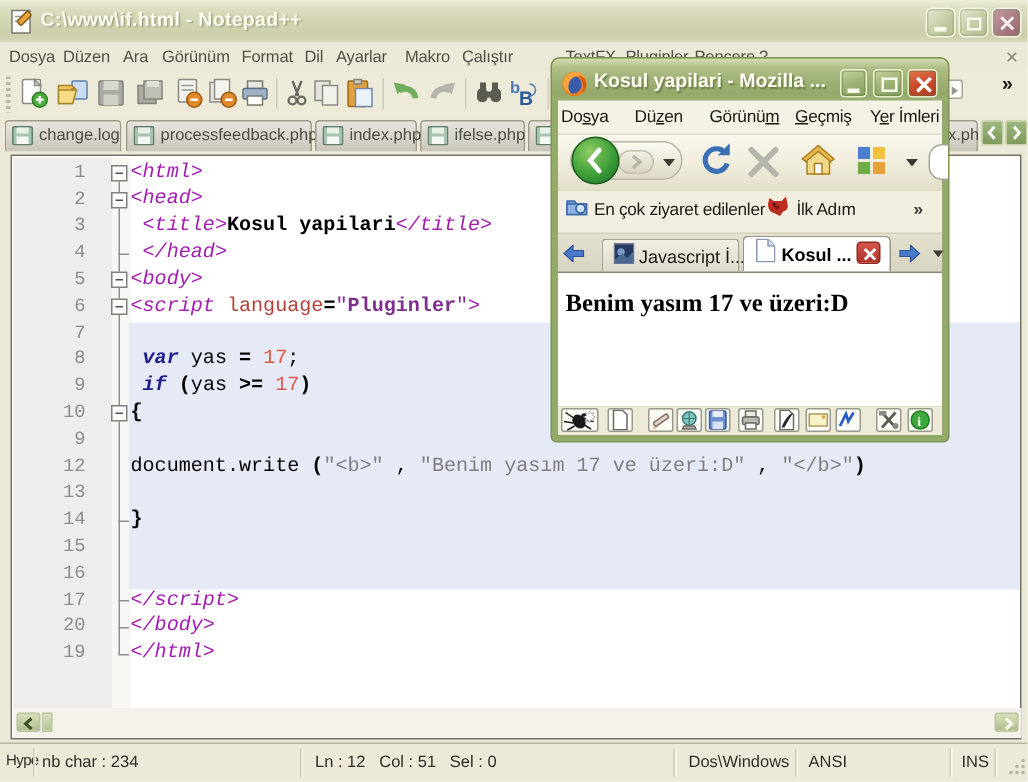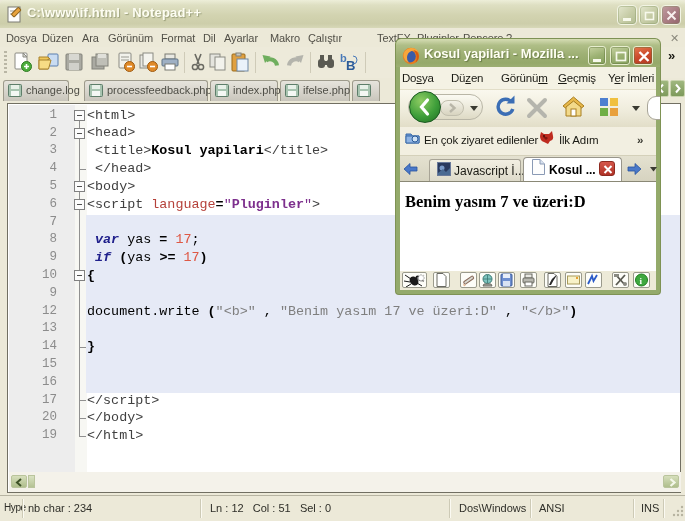--- a/index.html
+++ b/index.html
@@ -34,21 +34,21 @@
 
 #editor { position:absolute; left:7px; top:103px; width:674px; height:390px;
   border:1px solid #716F62; background:#FFFFFF; }
 #nummargin { position:absolute; left:1px; top:1px; width:66px; height:367px; background:#EDEDED; }
 #foldmargin { position:absolute; left:67px; top:1px; width:12px; height:367px; background:#F7F7F3; }
 #jsblock { position:absolute; left:78px; top:110.6px; width:594px; height:178px; background:#E6EAF6; }
 .cl { position:absolute; left:79px; height:17.8px; font-family:"Liberation Mono",monospace;
   font-size:13.4px; line-height:17.8px; white-space:pre; color:#000; }
 .num { position:absolute; left:2px; width:47px; height:17.8px; text-align:right;
   font-family:"Liberation Mono",monospace; font-size:12.5px; line-height:17.8px; color:#8C8C8C; }
-.tag { color:#404040; }
+.tag { color:#a21caf;font-style:italic; }
 .attr { color:#B5413A; }
 .pur { color:#7D2F8D; }
 .kw { color:#20208C; font-weight:bold; font-style:italic; }
 .numlit { color:#DE5845; }
 .str { color:#7F7F7F; }
 .op { font-weight:bold; }
 .fbox { position:absolute; width:11px; height:11px; border:1px solid #808080; background:#FCFCFC; }
 .fbox:after { content:""; position:absolute; left:2px; top:4px; width:5px; height:1px; background:#505050; }
 .fline { position:absolute; width:1px; background:#909090; }
 .ftick { position:absolute; height:1px; background:#909090; }
@@ -185,21 +185,21 @@
         <path d="M14 4 a4 4 0 0 1 0 8" fill="none" stroke="#4A7AB8"></path>
       </svg>
     <div class="tsep" style="left:365px"></div>
     <div class="abs" style="left:631px;top:6px;width:11px;height:13px;background:#FDFDF8;border:1px solid #A8A698;border-radius:2px"></div>
     <svg class="abs" style="left:633px;top:10px" width="7" height="7">
         <path d="M1.5 0.5 L5.5 3.5 L1.5 6.5 Z" fill="#98968A"></path>
       </svg>
     <span class="abs" style="left:668px;top:1px;font-weight:bold;font-size:13px;color:#1A1A14">»</span>
   </div>
   <div id="npp-tabbar">
-    <div class="ntab" style="left:3px;width:66px">
+    <div class="ntab" style="left:3px;width:78px">
         <svg class="flop" viewBox="0 0 14 13">
           <rect x="0.5" y="0.5" width="13" height="12" rx="1" fill="#A8C4B0" stroke="#5E7E6A"></rect>
           <rect x="3" y="1" width="8" height="4" fill="#E8F0E8"></rect>
           <rect x="3" y="7" width="8" height="5" fill="#F4F8F4"></rect>
         </svg>
         <span class="lbl">change.log</span>
       </div>
     <div class="ntab" style="left:84px;width:124px">
         <svg class="flop" viewBox="0 0 14 13">
           <rect x="0.5" y="0.5" width="13" height="12" rx="1" fill="#A8C4B0" stroke="#5E7E6A"></rect>
@@ -432,21 +432,21 @@
           </svg></div>
     </div>
     <svg class="abs" style="left:227px;top:7px" width="15" height="12">
         <path d="M8 0.5 L14 6 L8 11.5 L8 8 H1 V4 H8 Z" fill="#4A78C8" stroke="#2A54A0" stroke-width="0.8"></path>
       </svg>
     <svg class="abs" style="left:249px;top:10px" width="9" height="7">
         <path d="M1 1 L4.5 5.5 L8 1 Z" fill="#3A3A32"></path>
       </svg>
   </div>
   <div id="ff-content">
-      <span>Benim yasım 7 ve üzeri:D</span>
+      <span>Benim yasım 17 ve üzeri:D</span>
     </div>
   <div id="ff-status">
     <div class="sbox" style="left:2px;width:25px"><svg width="23" height="14" viewBox="0 0 23 14">
           <ellipse cx="11" cy="8" rx="4" ry="5" fill="#1A1A1A" transform="rotate(-40 11 8)"></ellipse>
           <circle cx="14.5" cy="4.5" r="2" fill="#1A1A1A"></circle>
           <g stroke="#1A1A1A" stroke-width="1">
             <line x1="8" y1="6" x2="2" y2="2"></line>
             <line x1="7" y1="9" x2="1" y2="8"></line>
             <line x1="8" y1="11" x2="3" y2="14"></line>
             <line x1="14" y1="10" x2="19" y2="13"></line>
@@ -497,21 +497,21 @@
         </svg></div>
     <div class="sbox" style="left:233px"><svg width="15" height="14">
           <circle cx="7.5" cy="7" r="6" fill="#3FA83F" stroke="#1E7E1E"></circle>
           <text x="5.5" y="11" font-size="9" font-weight="bold" fill="#FFF" font-family="Liberation Serif">i</text>
         </svg></div>
   </div>
 </div>
 <style>
 #ff { position:absolute; left:368px; top:39px; width:264px; height:255px; overflow:hidden;
   background:#94AA6B; border-radius:5px 5px 3px 3px;
-  box-shadow:0 0 0 1px #7E9254;margin-left:28px; }
+  box-shadow:0 0 0 1px #7E9254; }
 #ff-title { position:absolute; left:0; top:0; width:264px; height:28px; border-radius:5px 5px 0 0;
   background:linear-gradient(180deg,#D6DDB4 0%,#AFBE87 22%,#9EB074 55%,#95A96A 85%,#9CAE72 100%); }
 #ff-title .ttext { position:absolute; left:28px; top:7px; font-size:13px; font-weight:bold; color:#FFFFF4;
   text-shadow:1px 1px 1px rgba(70,85,40,0.55); }
 .fbtn { position:absolute; top:7px; width:18px; height:19px; border-radius:3px;
   border:1px solid #E6EDCE; box-shadow:inset 0 0 0 1px rgba(90,110,55,.4); }
 .fbtn.grn { background:linear-gradient(160deg,#C6D2A0 0%,#9DB274 50%,#85A05C 100%); }
 .fbtn.red { background:linear-gradient(160deg,#E4794E 0%,#CC4A2C 50%,#B03A22 100%); }
 #ff-menu { position:absolute; left:4px; top:28px; width:256px; height:23px; background:#F4F2E4;
   font-size:11.5px; letter-spacing:-0.2px; color:#1A1A14; border-bottom:1px solid #E2DEC8; }

